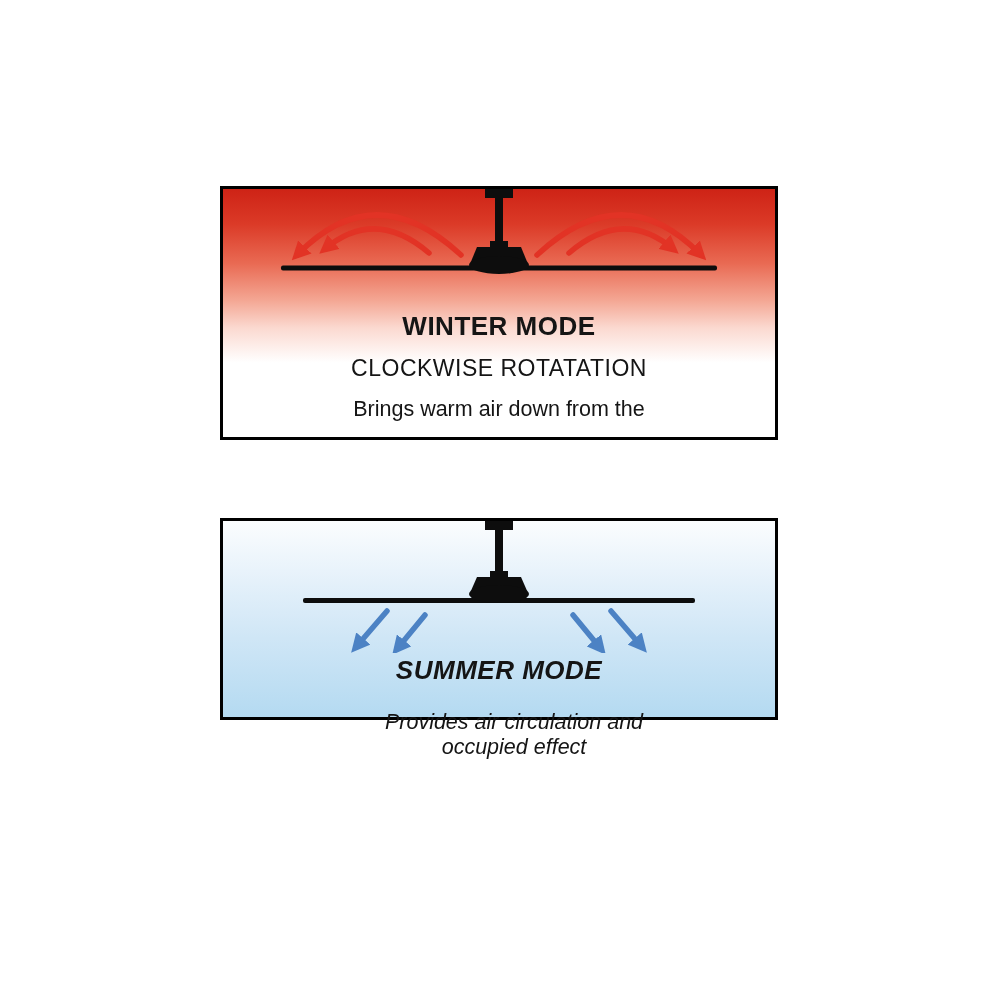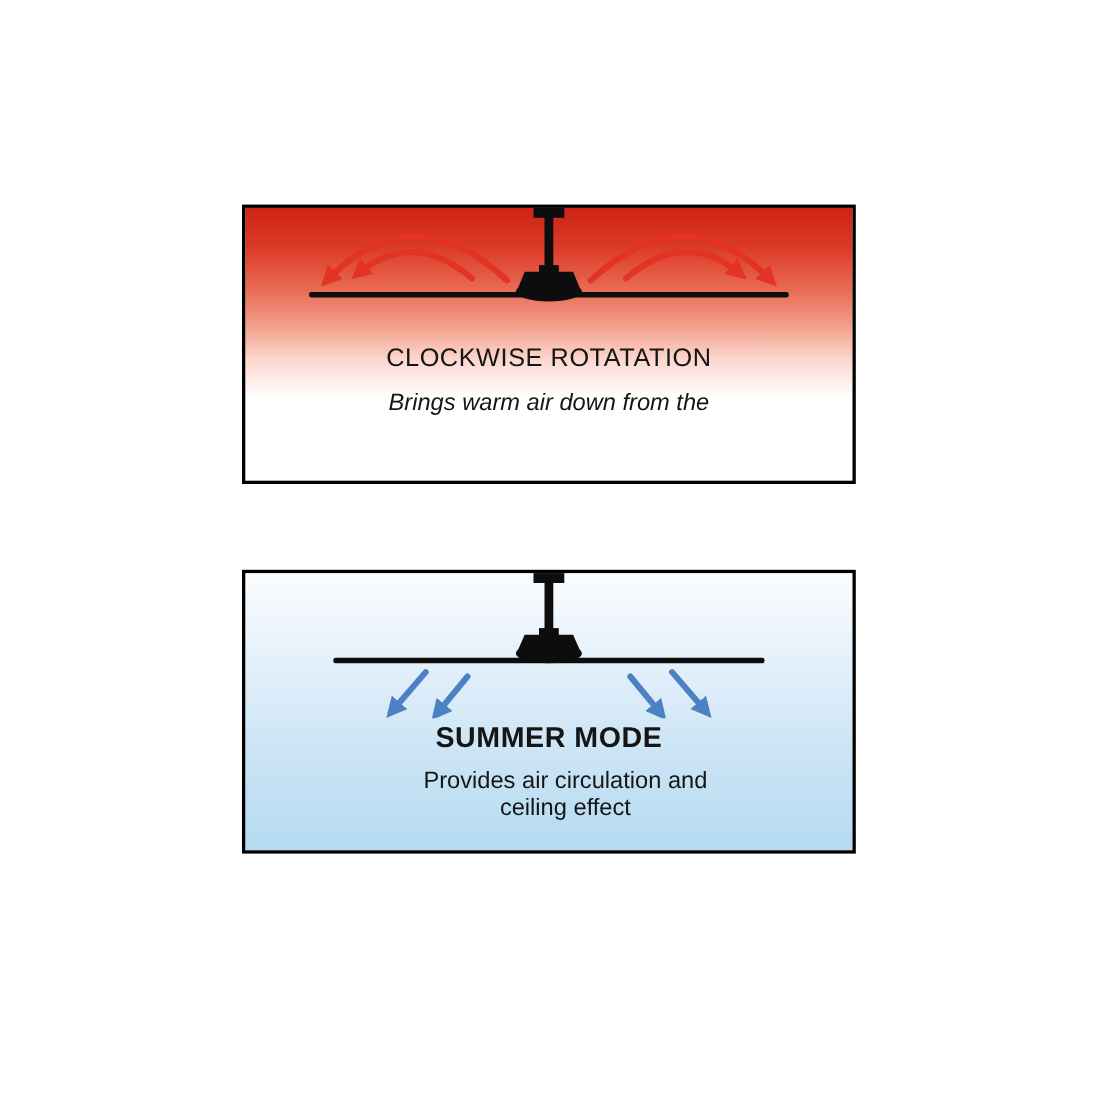--- a/index.html
+++ b/index.html
@@ -30,48 +30,49 @@
       #ce2316 0%,
       #db3a27 14%,
       #e96a53 30%,
       #f4a794 45%,
       #fbd9d0 56%,
       #ffffff 70%,
       #ffffff 100%);
   }
   .panel-summer {
     top: 518px;
-    height: 258px;
+    height: 202px;
     background: linear-gradient(to bottom,
       #fbfdfe 0%,
       #e9f3fb 25%,
       #cfe6f6 60%,
       #b4daf1 100%);
+    font-style: italic;
   }
   .fan-svg {
     display: block;
     margin: 0 auto;
   }
   .mode-title {
     font-size: 26px;
     font-weight: bold;
     letter-spacing: 0.5px;
     margin-top: 2px;
   }
   .rotation-label {
     font-size: 23px;
     letter-spacing: 0.5px;
-    margin-top: 3px;
+    margin-top: 13px;
   }
   .desc {
     font-size: 21.5px;
     line-height: 1.18;
   }
-  .desc-winter { margin-top: 15px; font-style: italic; }
-  .desc-summer { margin-top: 11px; padding-left: 30px; }
+  .desc-winter { margin-top: 15px; }
+  .desc-summer { margin-top: 24px; padding-left: 30px; }
 </style>
 </head>
 <body>
 
 <div>
 
   <section class="panel panel-winter">
     <svg class="fan-svg" width="552" height="120" viewBox="0 0 552 120">
       <defs>
         <marker id="arrow-red" viewBox="0 0 10 10" refX="6" refY="5" markerWidth="3.4" markerHeight="3.4" orient="auto">
@@ -89,20 +90,21 @@
       <g fill="#0d0d0d">
         <rect x="58" y="76.5" width="436" height="5" rx="2"></rect>
         <path d="M 254 58 L 298 58 L 305 75 L 247 75 Z"></path>
         <ellipse cx="276" cy="76" rx="30" ry="9"></ellipse>
         <rect x="272" y="8" width="8" height="50"></rect>
         <rect x="262" y="0" width="28" height="9"></rect>
         <rect x="267" y="52" width="18" height="8"></rect>
       </g>
     </svg>
 
+    <div class="mode-title">WINTER MODE</div>
     <div class="rotation-label">CLOCKWISE ROTATATION</div>
     <div class="desc desc-winter">
       <div>Brings warm air down from the</div>
     </div>
   </section>
 
   <section class="panel panel-summer">
     <svg class="fan-svg" width="552" height="132" viewBox="0 0 552 132">
       <defs>
         <marker id="arrow-blue" viewBox="0 0 10 10" refX="6" refY="5" markerWidth="3.4" markerHeight="3.4" orient="auto">
@@ -123,17 +125,17 @@
         <ellipse cx="276" cy="73" rx="30" ry="9"></ellipse>
         <rect x="272" y="8" width="8" height="48"></rect>
         <rect x="262" y="0" width="28" height="9"></rect>
         <rect x="267" y="50" width="18" height="8"></rect>
       </g>
     </svg>
 
     <div class="mode-title">SUMMER MODE</div>
     <div class="desc desc-summer">
       <div>Provides air circulation and</div>
-      <div>ceiling effect</div>
+      <div>occupied effect</div>
     </div>
   </section>
 
 </div>
 
 </body></html>

